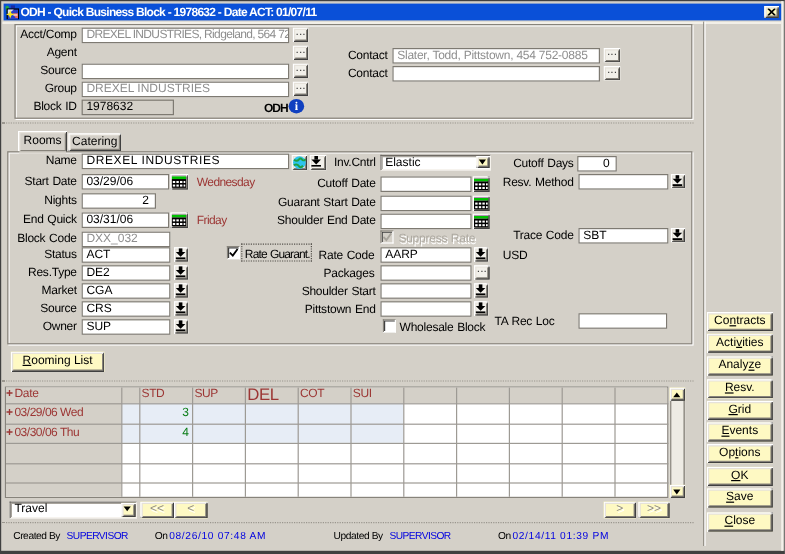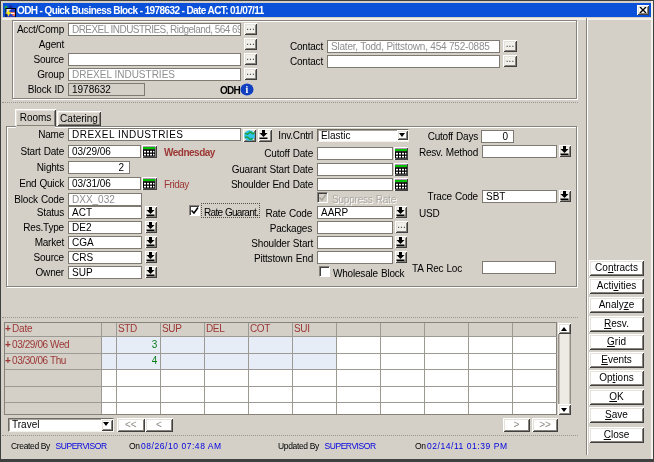--- a/index.html
+++ b/index.html
@@ -2,21 +2,21 @@
 <html><head><meta charset="utf-8"><style>
 *{margin:0;padding:0;box-sizing:border-box}
 body{width:654px;height:462px;overflow:hidden}
 #win{position:relative;width:654px;height:462px;background:#d4d0c8;font-family:"Liberation Sans",sans-serif;overflow:hidden}
 .abs{position:absolute}
 .lbl{position:absolute;font:10px "Liberation Sans",sans-serif;letter-spacing:-0.2px;word-spacing:0.5px;color:#000;text-align:right;height:13px;line-height:13px;white-space:nowrap}
 .llbl{position:absolute;font:10px "Liberation Sans",sans-serif;letter-spacing:-0.2px;word-spacing:0.5px;color:#000;height:13px;line-height:13px;white-space:nowrap}
 .fld{position:absolute;background:#fff;border:1px solid #7e7a72;font:10px "Liberation Sans",sans-serif;color:#000;height:13px;line-height:11px;padding-left:3px;white-space:nowrap;overflow:hidden}
 .dis{color:#8e8e8e}
 .raised{background:#d4d0c8;box-shadow:inset 1px 1px 0 #ffffff,inset -1px -1px 0 #404040,inset 2px 2px 0 #e6e2da,inset -2px -2px 0 #87837b}
-.btn{position:absolute;font:10px "Liberation Sans",sans-serif;color:#000;text-align:center;background:#ffffff;box-shadow:inset 1px 1px 0 #ffffff,inset -1px -1px 0 #404040,inset 2px 2px 0 #e6e2da,inset -2px -2px 0 #87837b}
+.btn{position:absolute;font:10px "Liberation Sans",sans-serif;color:#000;text-align:center;background:#fef9c3;box-shadow:inset 1px 1px 0 #ffffff,inset -1px -1px 0 #404040,inset 2px 2px 0 #e6e2da,inset -2px -2px 0 #87837b}
 .etch{position:absolute;border:1px solid #87837b;box-shadow:1px 1px 0 #ffffff,inset 1px 1px 0 #ffffff}
 .cb{position:absolute;width:11px;height:11px;background:#fff;border-top:1px solid #87837b;border-left:1px solid #87837b;border-right:1px solid #fff;border-bottom:1px solid #fff;box-shadow:inset 1px 1px 0 #404040}
 .dkred{color:#9c3634}
 .grn{color:#0b7d18}
 .blu{color:#0000e0}
 .stxt{position:absolute;font:8.5px "Liberation Sans",sans-serif;letter-spacing:-0.35px;height:9px;line-height:9px;white-space:nowrap}
 .gl{position:absolute;background:#9d9a94}
 </style></head>
 <body>
 <div id="win">
@@ -50,21 +50,21 @@
 <div class="abs" style="left:2px;top:17.5px;width:649px;height:2px;background:#f2efe8"></div>
 
 <div class="etch" style="left:12px;top:20px;width:565px;height:79px"></div>
 
 <div class="lbl" style="left:2px;top:23px;width:62px">Acct/Comp</div>
 <div class="lbl" style="left:2px;top:38px;width:62px">Agent</div>
 <div class="lbl" style="left:2px;top:53px;width:62px">Source</div>
 <div class="lbl" style="left:2px;top:68px;width:62px">Group</div>
 <div class="lbl" style="left:2px;top:83px;width:62px">Block ID</div>
 
-<div class="fld dis" style="left:68px;top:23px;width:173px;letter-spacing:-0.55px">DREXEL INDUSTRIES, Ridgeland, 564 69</div>
+<div class="fld dis" style="left:68px;top:23px;width:173px;letter-spacing:-0.55px">DREXEL INDUSTRIES, Ridgeland, 564 72</div>
 <div class="fld" style="left:68px;top:53px;width:173px"></div>
 <div class="fld dis" style="left:68px;top:68px;width:173px">DREXEL INDUSTRIES</div>
 <div class="fld" style="left:68px;top:83px;width:77px;background:#d4d0c8">1978632</div>
 <div class="btn" style="left:244px;top:23px;width:13px;height:12px;line-height:7px;color:#404040;background:#f2f0ea">...</div>
 <div class="btn" style="left:244px;top:38px;width:13px;height:12px;line-height:7px;color:#404040;background:#f2f0ea">...</div>
 <div class="btn" style="left:244px;top:53px;width:13px;height:12px;line-height:7px;color:#404040;background:#f2f0ea">...</div>
 <div class="btn" style="left:244px;top:68px;width:13px;height:12px;line-height:7px;color:#404040;background:#f2f0ea">...</div>
 <div class="llbl" style="left:220px;top:84px;font-weight:bold;letter-spacing:-0.8px">ODH</div>
 <div class="abs" style="left:240px;top:82px"><svg width="14" height="13">
         <ellipse cx="7" cy="6.5" rx="6.5" ry="6" fill="#1040c0"></ellipse>
@@ -181,21 +181,21 @@
           <rect x="4" y="4.8" width="2" height="1.7"></rect>
           <rect x="7" y="4.8" width="2" height="1.7"></rect>
           <rect x="10" y="4.8" width="1.4" height="1.7"></rect>
           <rect x="1" y="7.8" width="2" height="1.7"></rect>
           <rect x="4" y="7.8" width="2" height="1.7"></rect>
           <rect x="7" y="7.8" width="2" height="1.7"></rect>
           <rect x="10" y="7.8" width="1.4" height="1.7"></rect>
         </g>
       </svg>
     </div>
-<div class="llbl dkred" style="left:164px;top:146px;font-weight:bold;letter-spacing:-0.5px">Wednesday</div>
+<div class="llbl dkred" style="left:164px;top:146px;font-weight:normal;letter-spacing:-0.5px">Wednesday</div>
 <div class="llbl dkred" style="left:164px;top:178px;font-weight:normal;letter-spacing:-0.5px">Friday</div>
 
 <div class="lbl" style="left:230px;top:129px;width:83px">Inv.Cntrl</div>
 <div class="lbl" style="left:230px;top:147px;width:83px">Cutoff Date</div>
 <div class="lbl" style="left:210px;top:163px;width:103px">Guarant Start Date</div>
 <div class="lbl" style="left:210px;top:178px;width:103px">Shoulder End Date</div>
 <div class="fld" style="left:317px;top:128.5px;width:92px;height:13px;border-color:#6e6a64 #f4f1ea #f4f1ea #6e6a64;box-shadow:inset 1px 1px 0 #a8a49c;line-height:11px">Elastic</div>
 <div class="btn arrb" style="left:397px;top:130px;width:11px;height:10px"></div>
 <div class="fld" style="left:317px;top:147px;width:76px"></div>
 <div class="fld" style="left:317px;top:163px;width:76px"></div>
@@ -315,20 +315,21 @@
 <div class="fld" style="left:482px;top:190px;width:75px">SBT</div>
 <div class="btn sb" style="left:559px;top:190px;width:12px;height:12px">
       <svg width="9" height="10" style="position:absolute;left:1px;top:0">
         <rect x="3" y="1" width="3" height="3" fill="#000"></rect>
         <path d="M0.5 4h8L4.5 8z" fill="#000"></path>
         <rect x="0.5" y="8.5" width="8" height="1.5" fill="#000"></rect>
       </svg>
     </div>
 <div class="fld" style="left:482px;top:261px;width:74px"></div>
 
+<div class="btn" style="left:9px;top:293px;width:78px;height:17px;line-height:16px"><u>R</u>ooming List</div>
 
 <div class="abs" style="left:2px;top:317px;width:576px;height:1px;background:transparent;border-top:1px dotted #9a968e"></div>
 
 <div class="abs" style="left:4px;top:322px;width:553px;height:93px;background:#fff;border:1px solid #87837b"></div>
 <div class="abs" style="left:5px;top:323px;width:551px;height:13px;background:#d4d0c8"></div>
 <div class="abs" style="left:5px;top:323px;width:96px;height:91px;background:#d4d0c8"></div>
 <div class="abs" style="left:101px;top:336px;width:235px;height:33px;background:#e7edf6"></div>
 
 <div class="gl" style="left:101px;top:323px;width:1px;height:91px"></div>
 <div class="gl" style="left:116px;top:323px;width:1px;height:91px"></div>
@@ -345,21 +346,21 @@
 <div class="gl" style="left:5px;top:336px;width:552px;height:1px"></div>
 <div class="gl" style="left:5px;top:353px;width:552px;height:1px"></div>
 <div class="gl" style="left:5px;top:369px;width:552px;height:1px"></div>
 <div class="gl" style="left:5px;top:386px;width:552px;height:1px"></div>
 <div class="gl" style="left:5px;top:402px;width:552px;height:1px"></div>
 
 <div class="stxt dkred" style="left:5px;top:324px;font-size:10px;font-weight:bold">+</div>
 <div class="stxt dkred" style="left:12px;top:324px;font-size:10px;letter-spacing:-0.2px">Date</div>
 <div class="stxt dkred" style="left:118px;top:324px;font-size:10px">STD</div>
 <div class="stxt dkred" style="left:162px;top:324px;font-size:10px">SUP</div>
-<div class="stxt dkred" style="left:206px;top:324px;font-size:10px">DEL</div>
+<div class="stxt dkred" style="left:206px;top:324px;font-size:14px">DEL</div>
 <div class="stxt dkred" style="left:250px;top:324px;font-size:10px">COT</div>
 <div class="stxt dkred" style="left:294px;top:324px;font-size:10px">SUI</div>
 <div class="stxt dkred" style="left:5px;top:340px;font-size:10px;font-weight:bold">+</div>
 <div class="stxt dkred" style="left:12px;top:340px;font-size:10px;letter-spacing:-0.4px">03/29/06 Wed</div>
 <div class="stxt grn" style="left:130px;top:340px;width:27px;text-align:right;font-size:10px">3</div>
 <div class="stxt dkred" style="left:5px;top:356px;font-size:10px;font-weight:bold">+</div>
 <div class="stxt dkred" style="left:12px;top:356px;font-size:10px;letter-spacing:-0.4px">03/30/06 Thu</div>
 <div class="stxt grn" style="left:130px;top:356px;width:27px;text-align:right;font-size:10px">4</div>
 
 <div class="abs" style="left:558px;top:323px;width:13px;height:92px;background:#eeebe4;box-shadow:inset 1.5px 0 0 #96928a,inset -1.5px 0 0 #96928a"></div>

